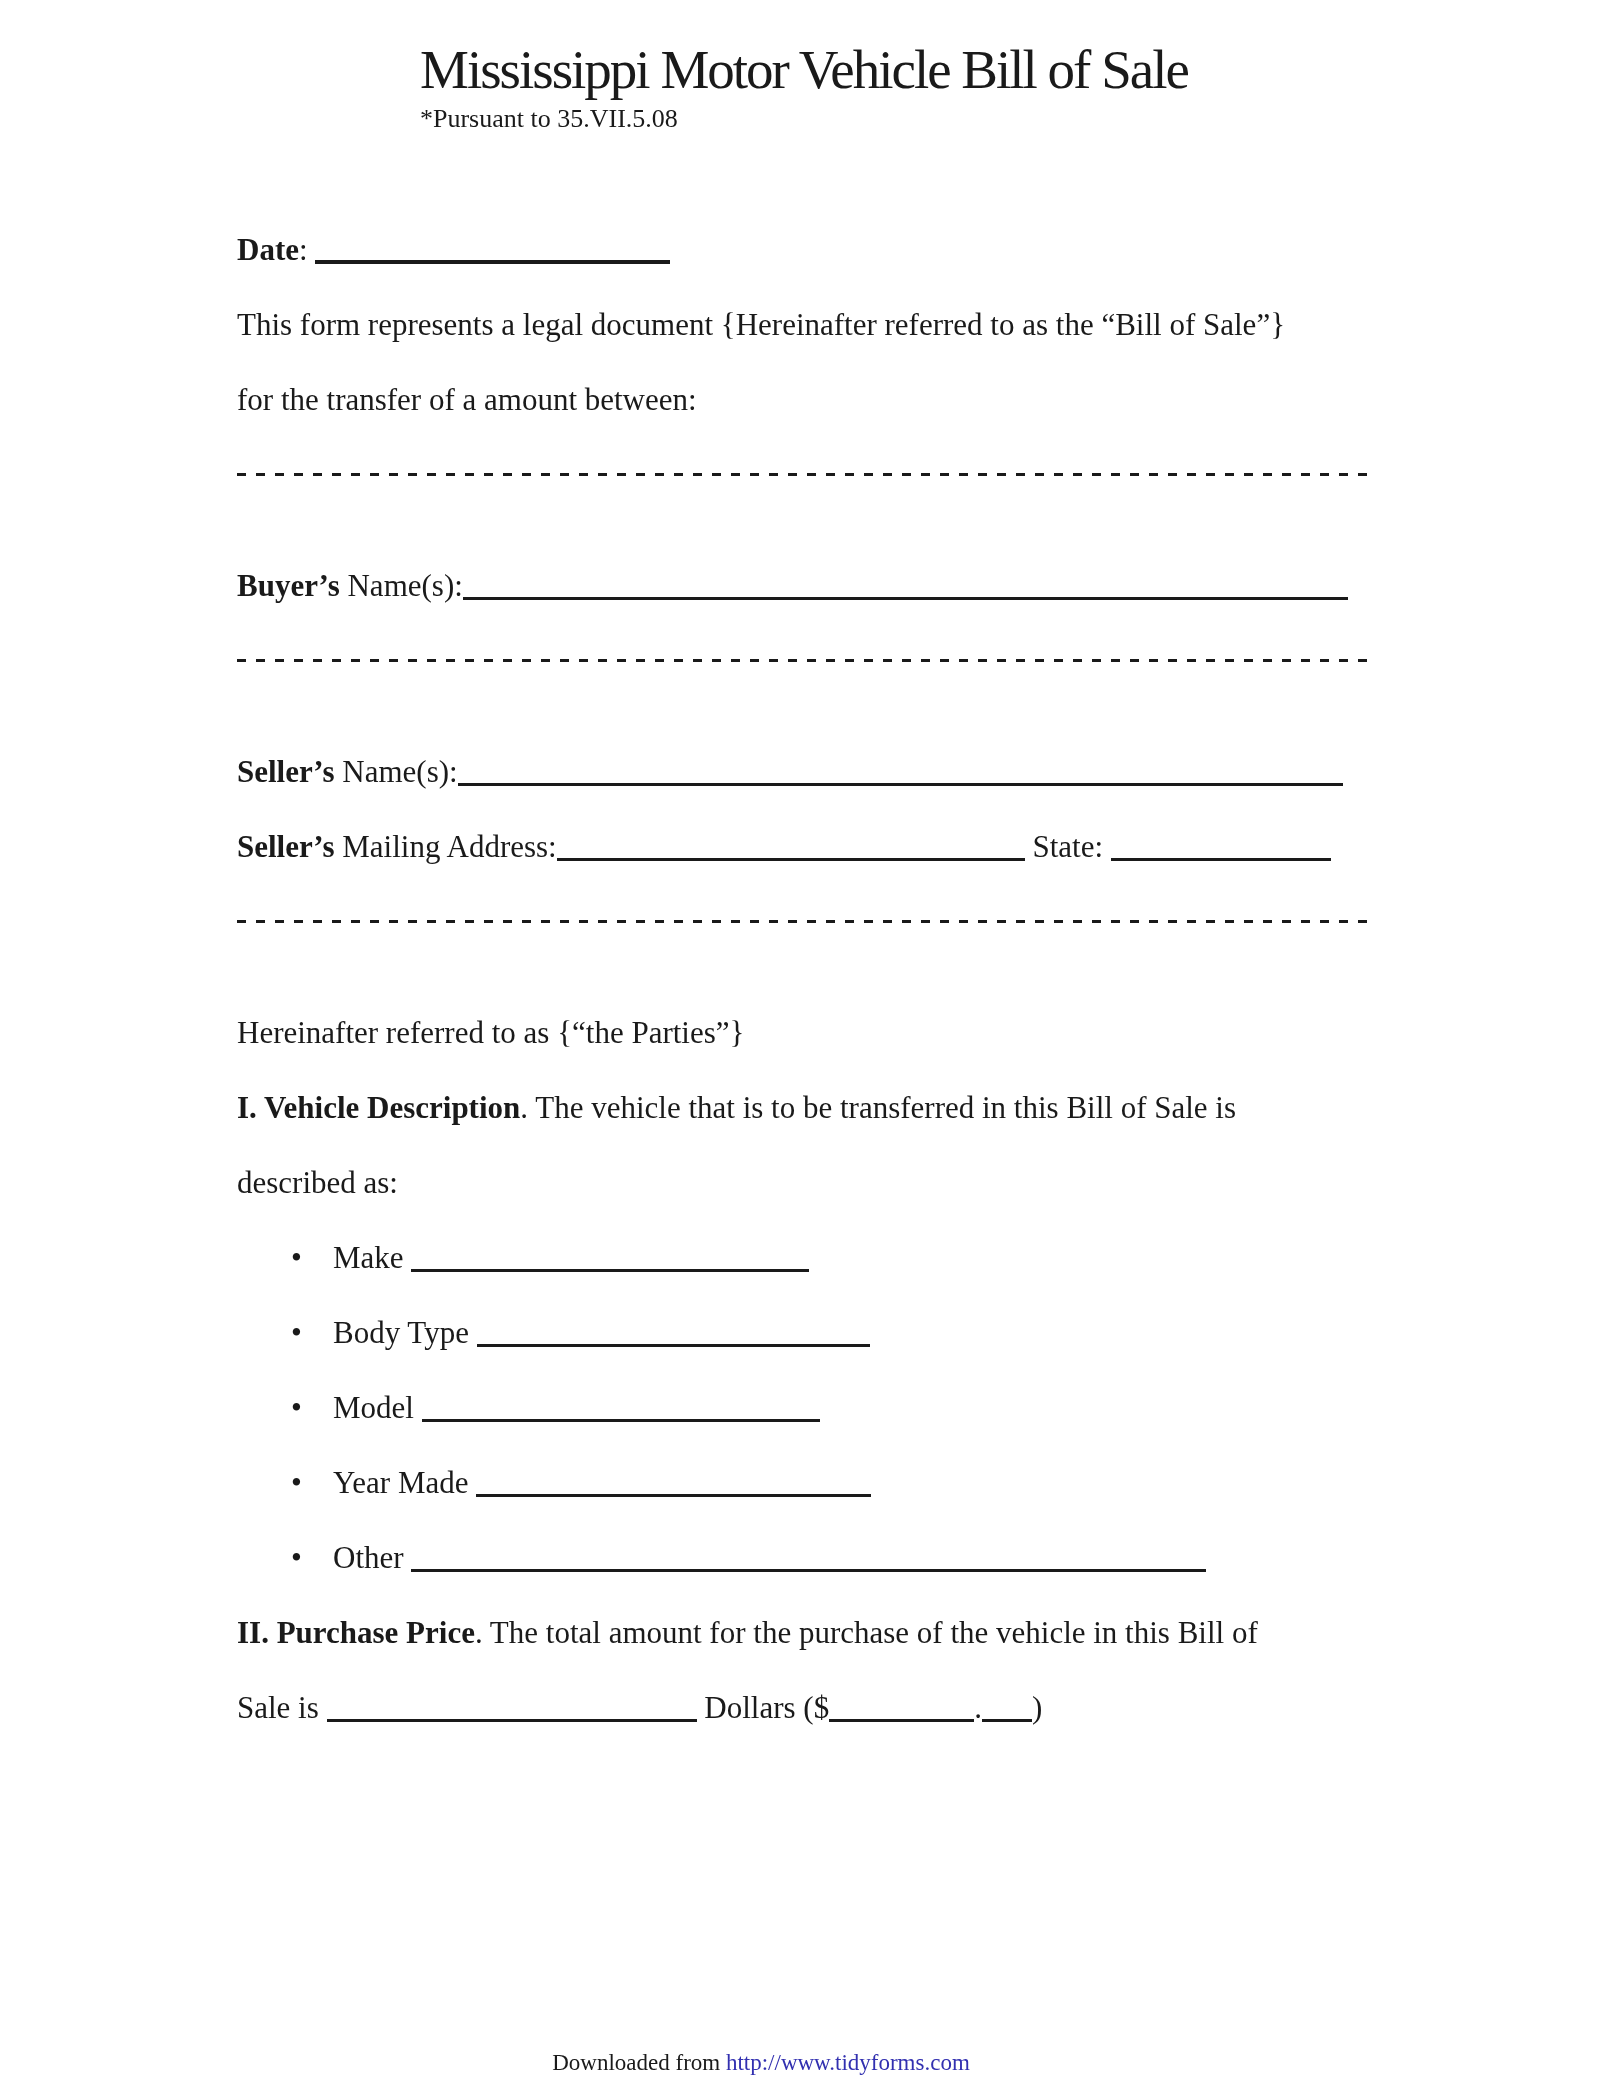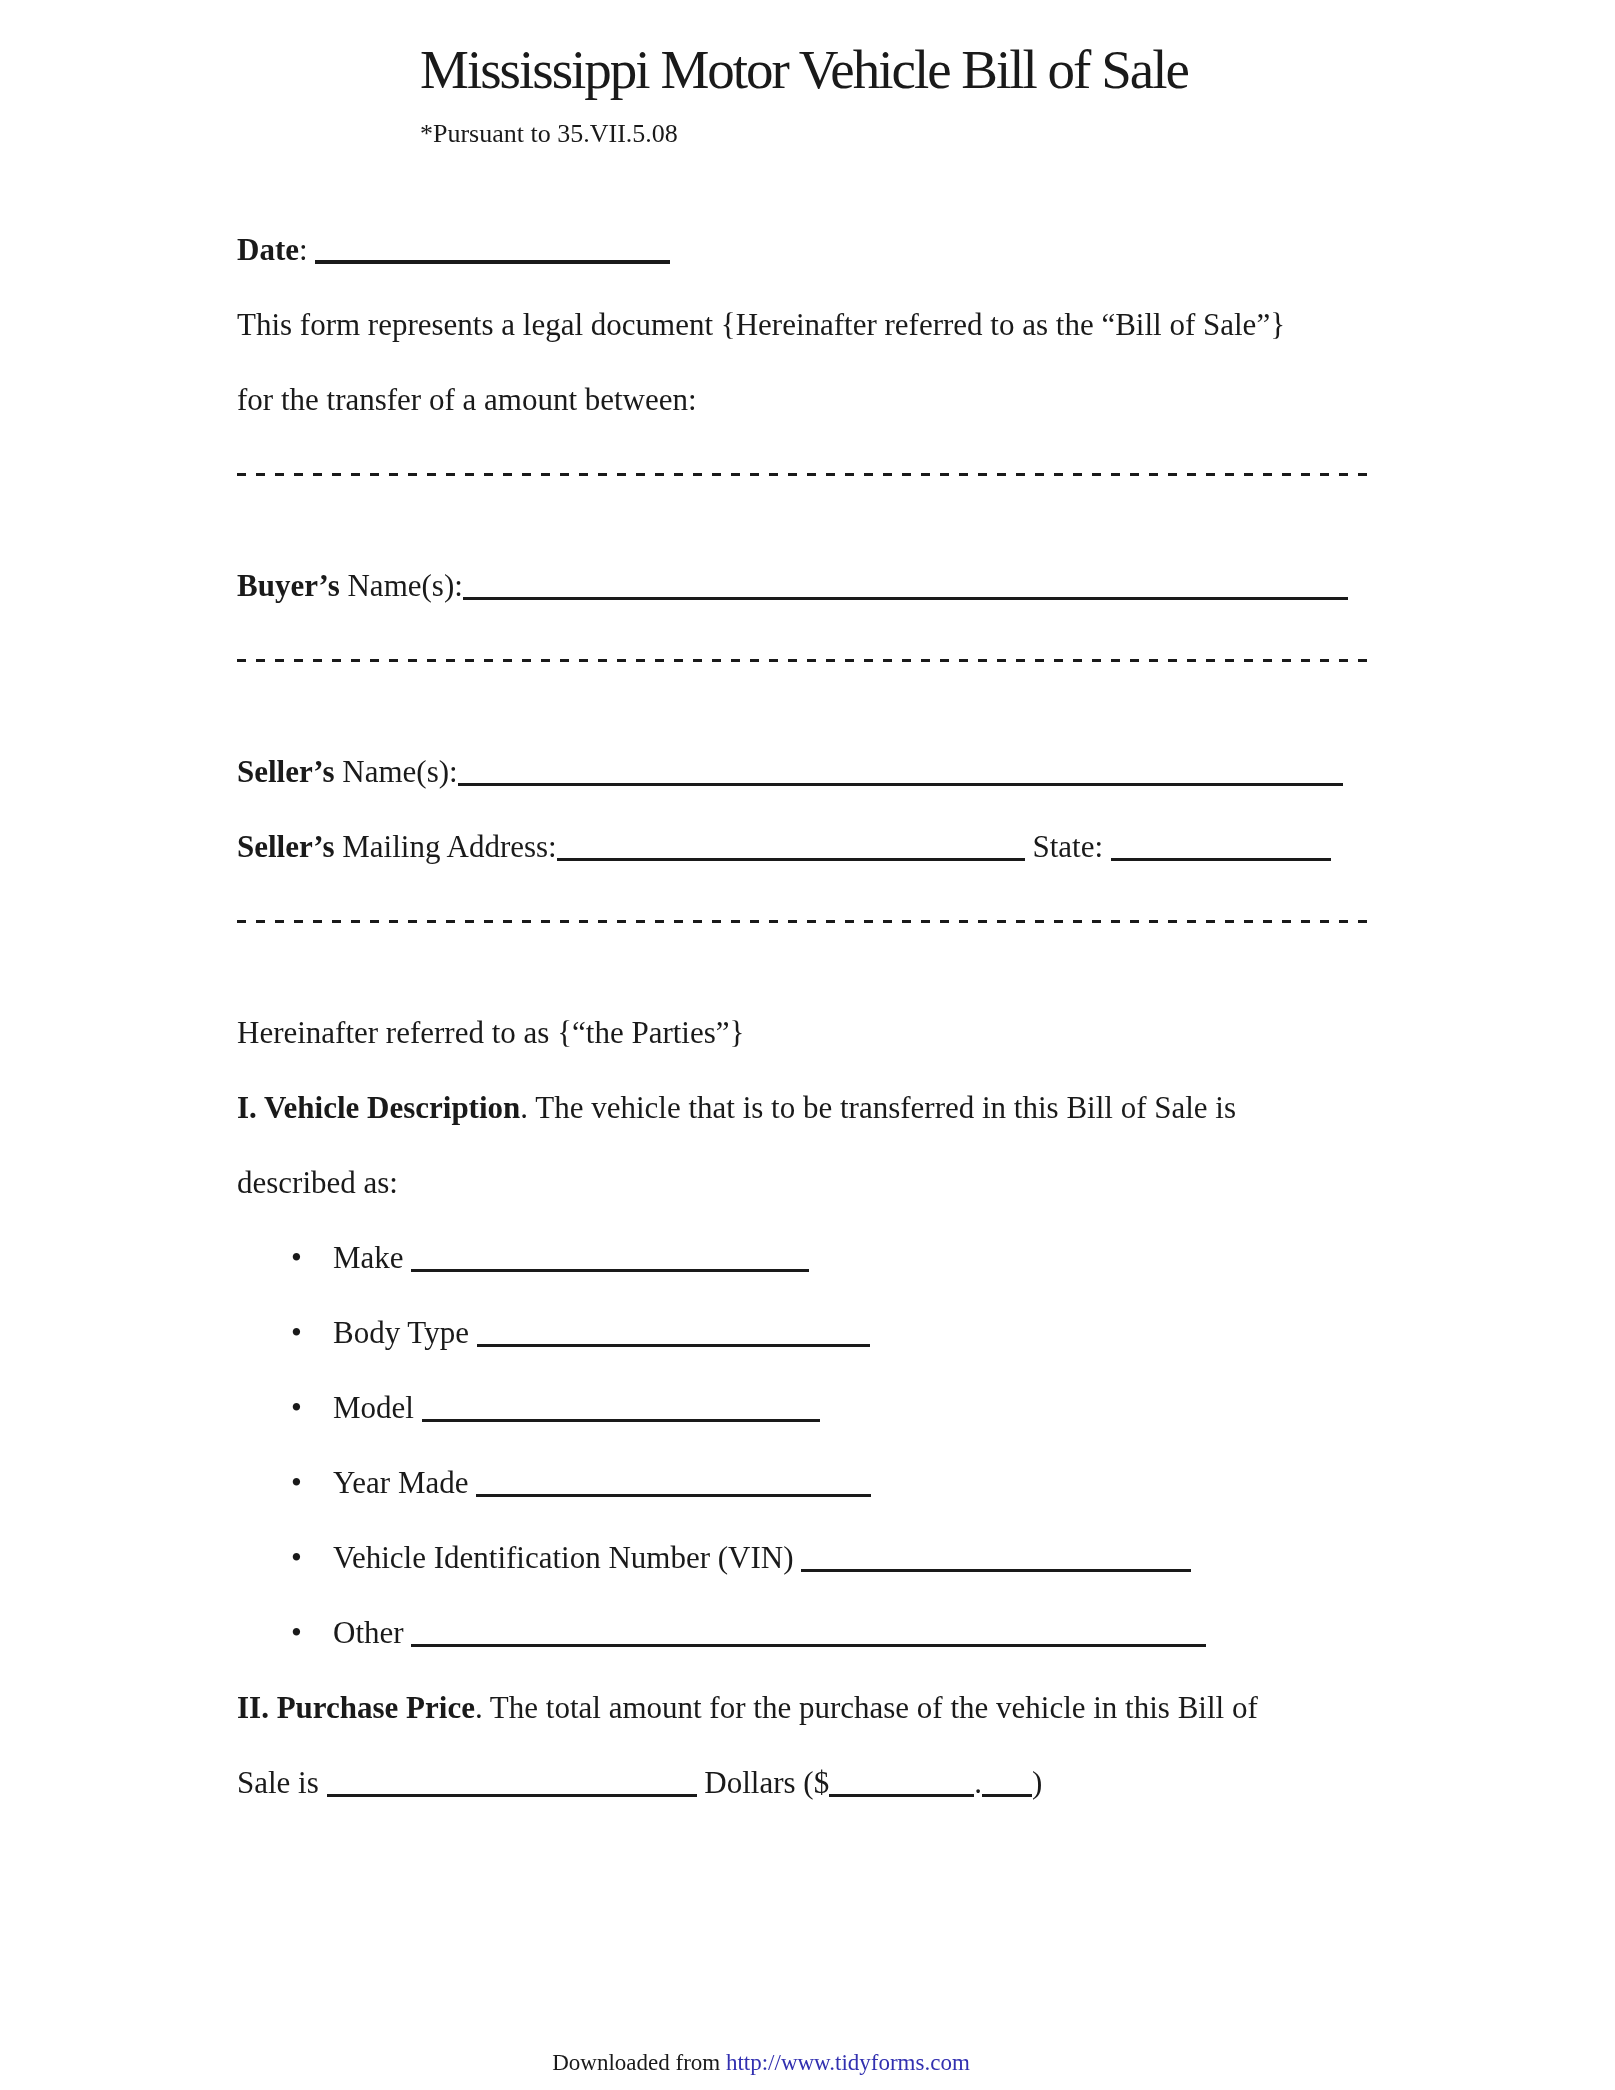--- a/index.html
+++ b/index.html
@@ -11,21 +11,21 @@
     color:var(--ink);
   }
   .page { position:absolute; inset:0; background:#fff; }
 
   
   .title-block { position:absolute; top:38px; left:420px; }
   .doc-title {
     font-size:55px; letter-spacing:-2px; font-weight:normal;
     color:var(--ink); white-space:nowrap;
   }
-  .doc-subtitle { font-size:26px; margin-top:18px; letter-spacing:0; }
+  .doc-subtitle { font-size:26px; margin-top:3px; letter-spacing:0; }
 
   
   .content { position:absolute; left:237px; top:212px; width:1145px; }
   .line {
     height:75px; line-height:75px; font-size:31px; white-space:nowrap;
   }
   .b { font-weight:bold; }
 
   
   .fl {
@@ -113,24 +113,20 @@
     </div>
     <div class="line bullet">
       <span class="dot">•</span><span>Model</span>
       <span class="fl" style="width:398px"></span>
     </div>
     <div class="line bullet">
       <span class="dot">•</span><span>Year Made</span>
       <span class="fl" style="width:395px"></span>
     </div>
     <div class="line bullet">
-      <span class="dot">•</span><span>Vehicle Identification Number (VIN)</span>
-      <span class="fl" style="width:390px"></span>
-    </div>
-    <div class="line bullet">
       <span class="dot">•</span><span>Other</span>
       <span class="fl" style="width:795px"></span>
     </div>
 
     <div class="line">
       <span class="b">II. Purchase Price</span><span>.  The total amount for the purchase of the vehicle in this Bill of</span>
     </div>
     <div class="line">
       <span>Sale is</span>
       <span class="fl" style="width:370px"></span>

